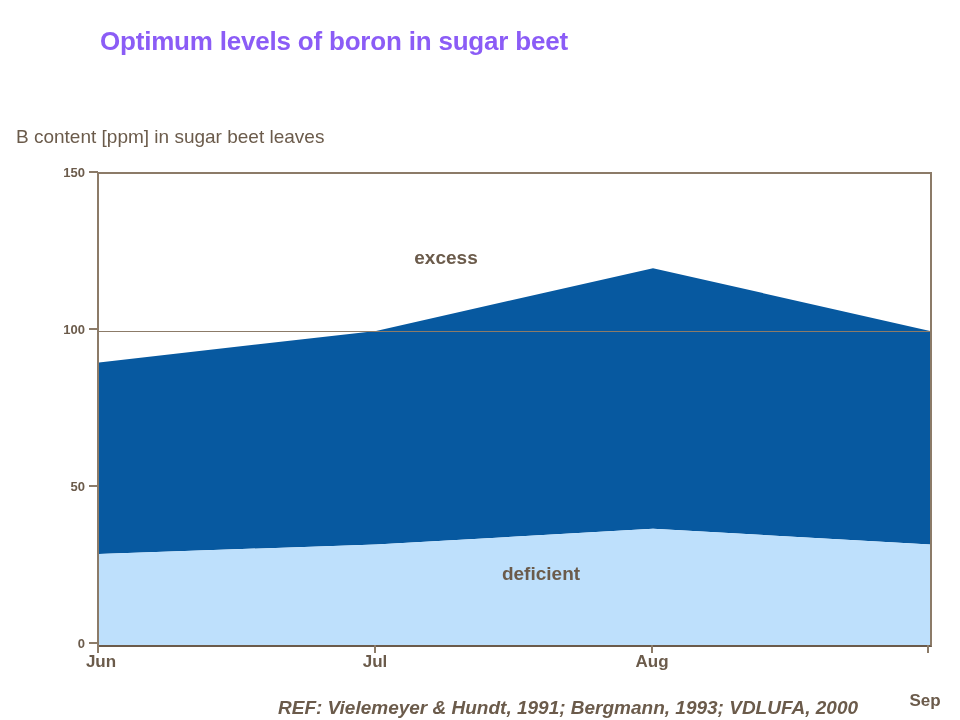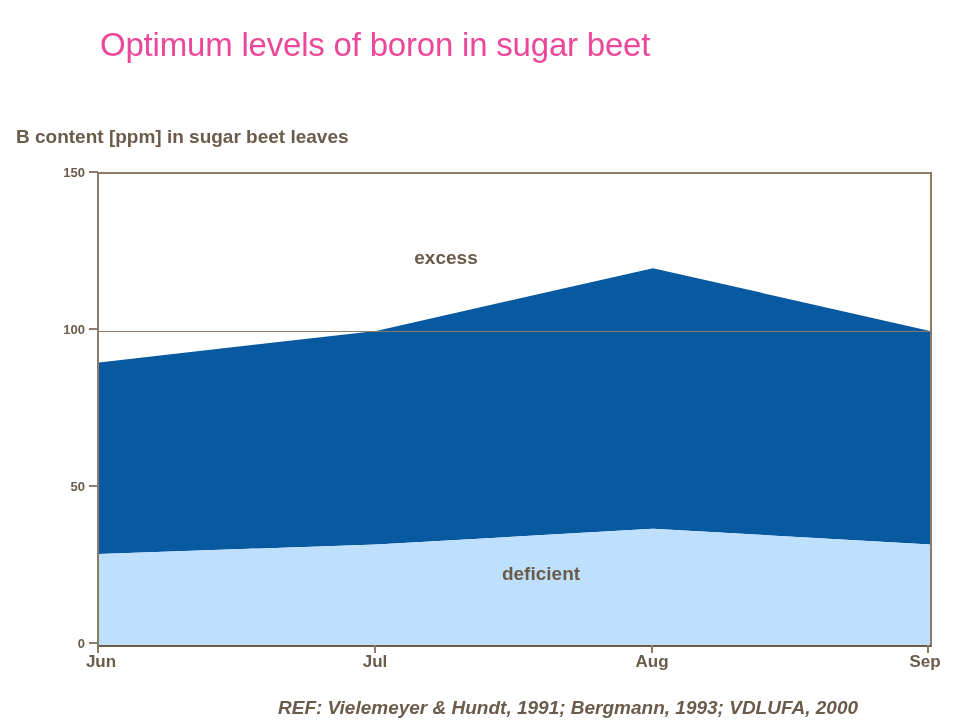--- a/index.html
+++ b/index.html
@@ -21,34 +21,34 @@
     width: 960px;
     height: 720px;
     background: #ffffff;
   }
 
   
   #chart-title {
     position: absolute;
     left: 100px;
     top: 26px;
-    font-size: 33px;
-    font-weight: normal;
-    color: #ec4899;
+    font-size: 26px;
+    font-weight: bold;
+    color: #8b5cf6;
     letter-spacing: -0.2px;
     white-space: nowrap;
   }
 
   
   #y-axis-caption {
     position: absolute;
     left: 16px;
     top: 126px;
     font-size: 19px;
-    font-weight: bold;
+    font-weight: normal;
     color: #6B5B4B;
     white-space: nowrap;
   }
 
   
   #plot-area {
     position: absolute;
     left: 97px;
     top: 172px;
     width: 831px;
@@ -177,17 +177,17 @@
   <div class="band-label" style="left:541px; top:574px;">deficient</div>
 
   <div class="x-tick-mark" style="left:97px;"></div>
   <div class="x-tick-mark" style="left:374px;"></div>
   <div class="x-tick-mark" style="left:651px;"></div>
   <div class="x-tick-mark" style="left:927px;"></div>
 
   <div class="x-tick-label" style="left:101px;">Jun</div>
   <div class="x-tick-label" style="left:375px;">Jul</div>
   <div class="x-tick-label" style="left:652px;">Aug</div>
-  <div class="x-tick-label" style="left:925px;">Sep</div>
+  <div class="x-tick-label" style="left:925px;margin-top:39px;">Sep</div>
 
   <div id="reference-note">REF: Vielemeyer &amp; Hundt, 1991; Bergmann, 1993; VDLUFA, 2000</div>
 
 </div>
 
 </body></html>

